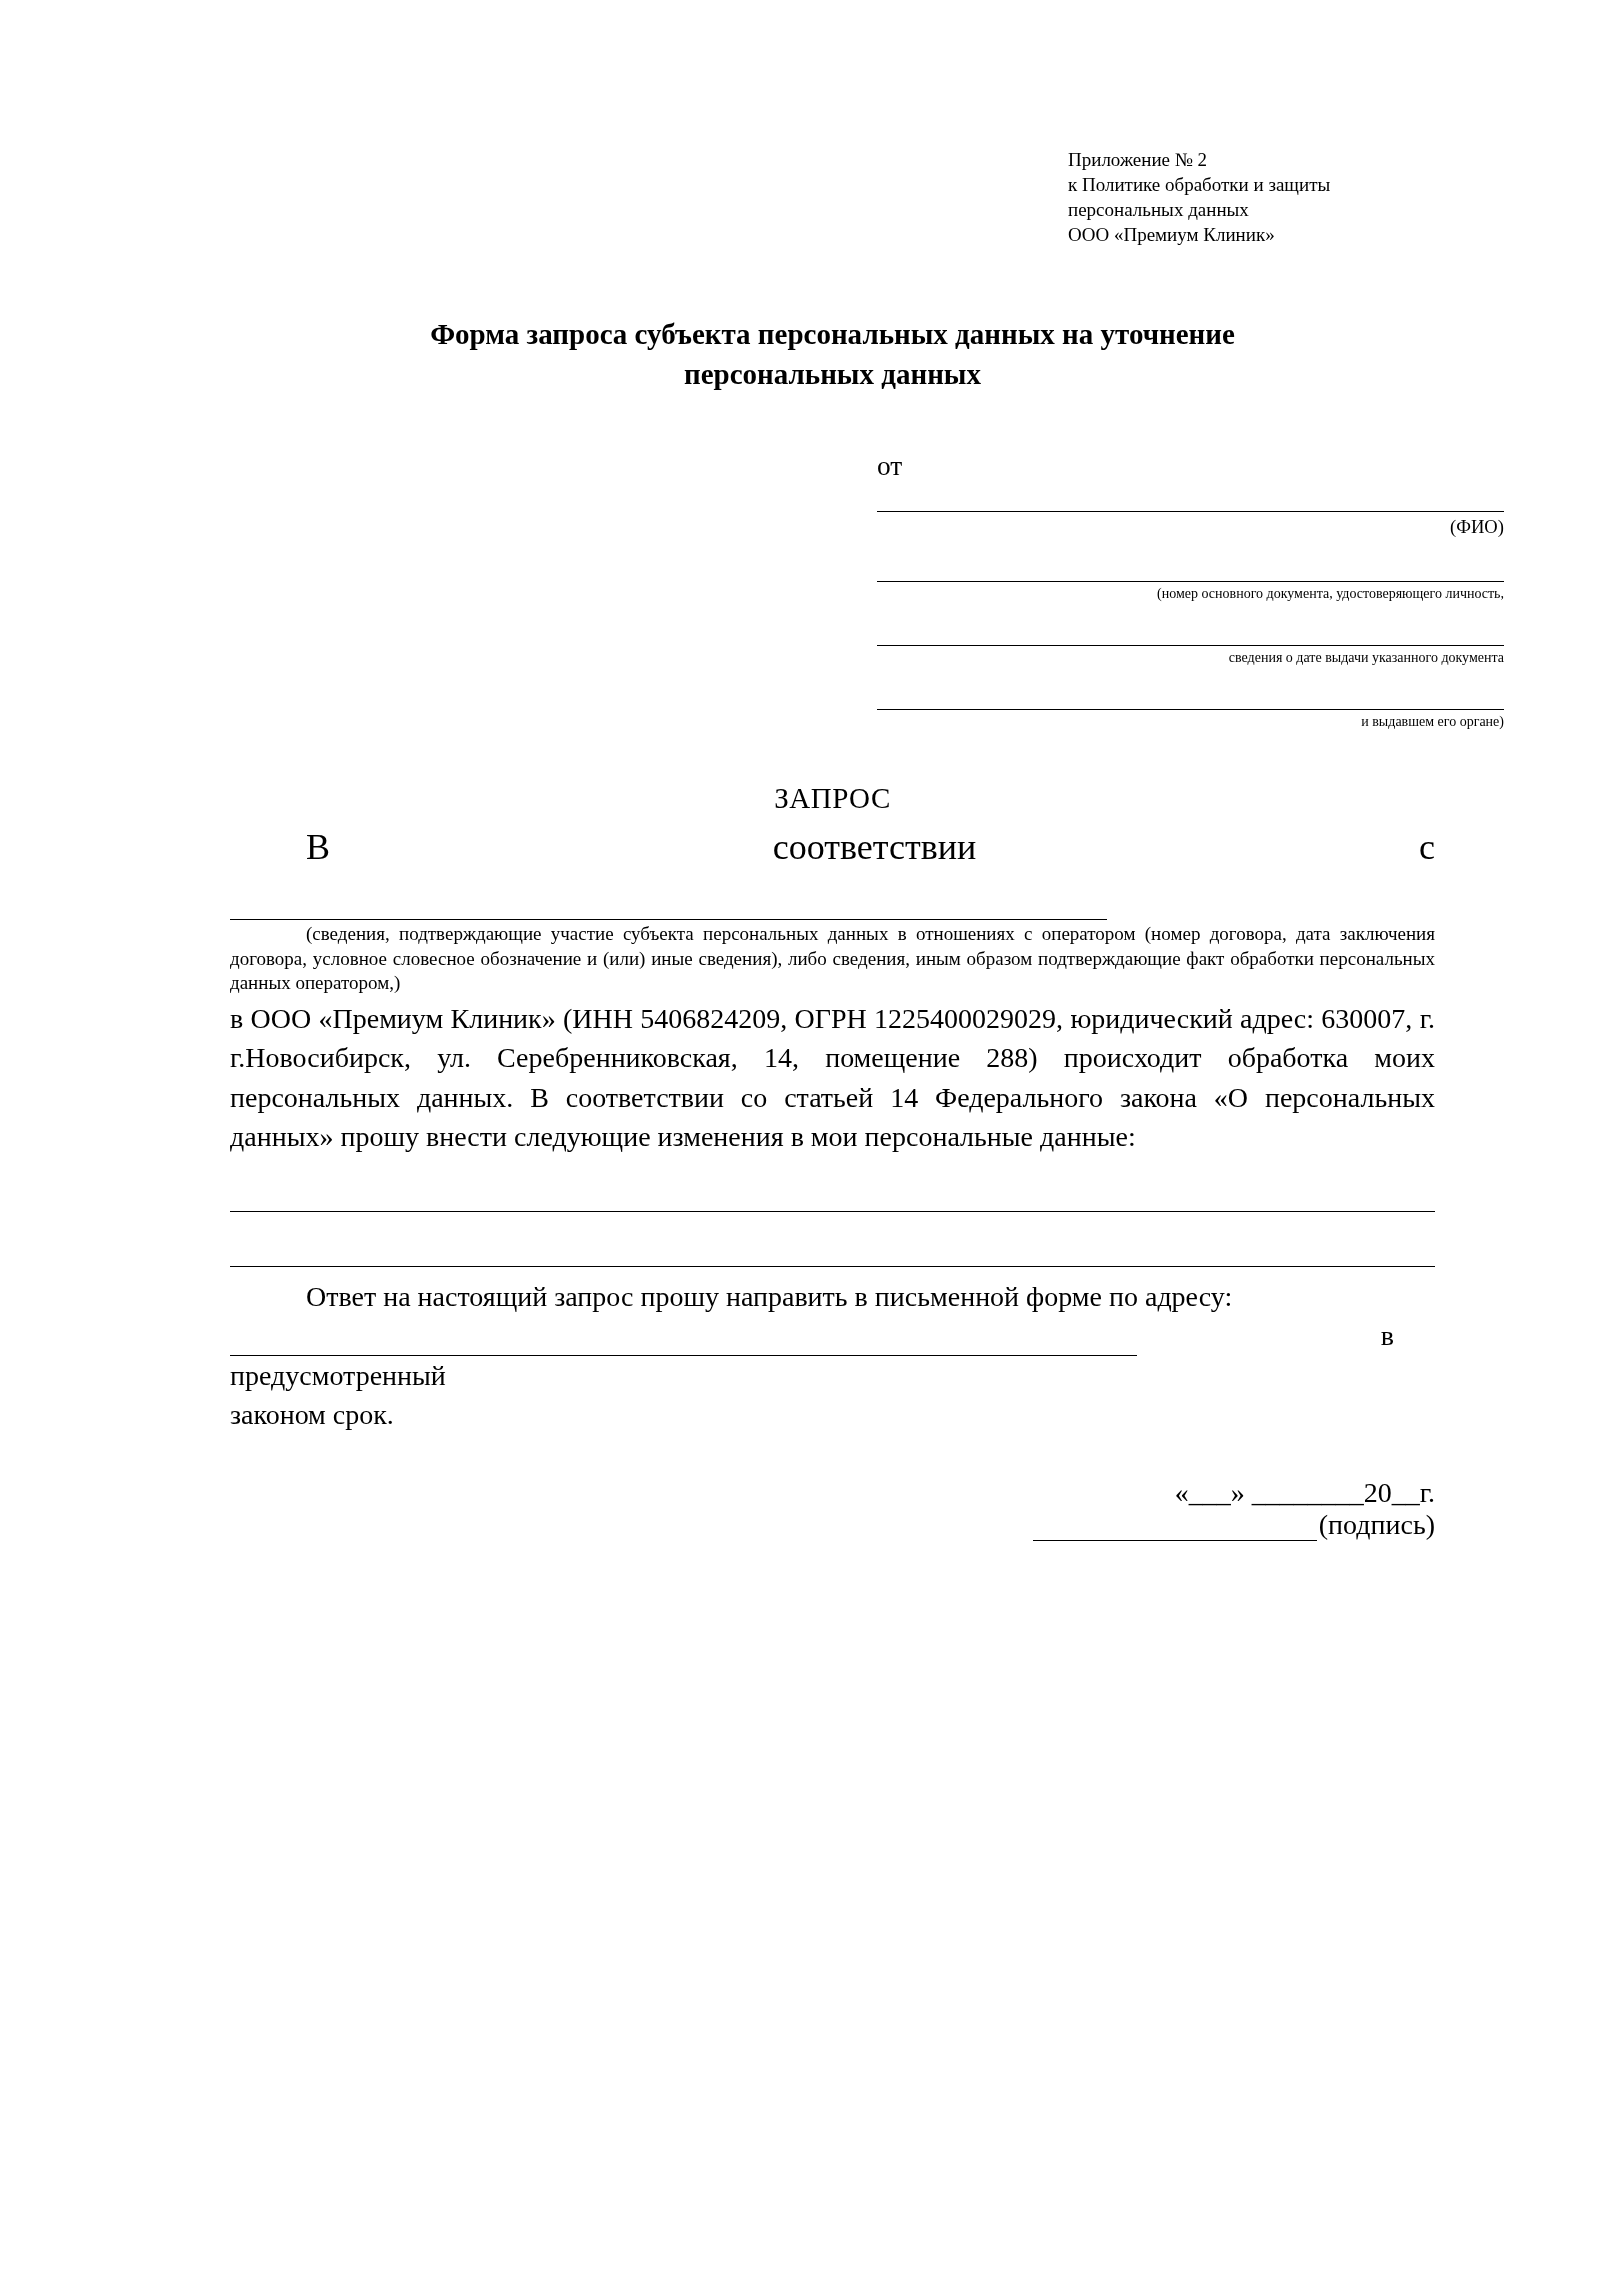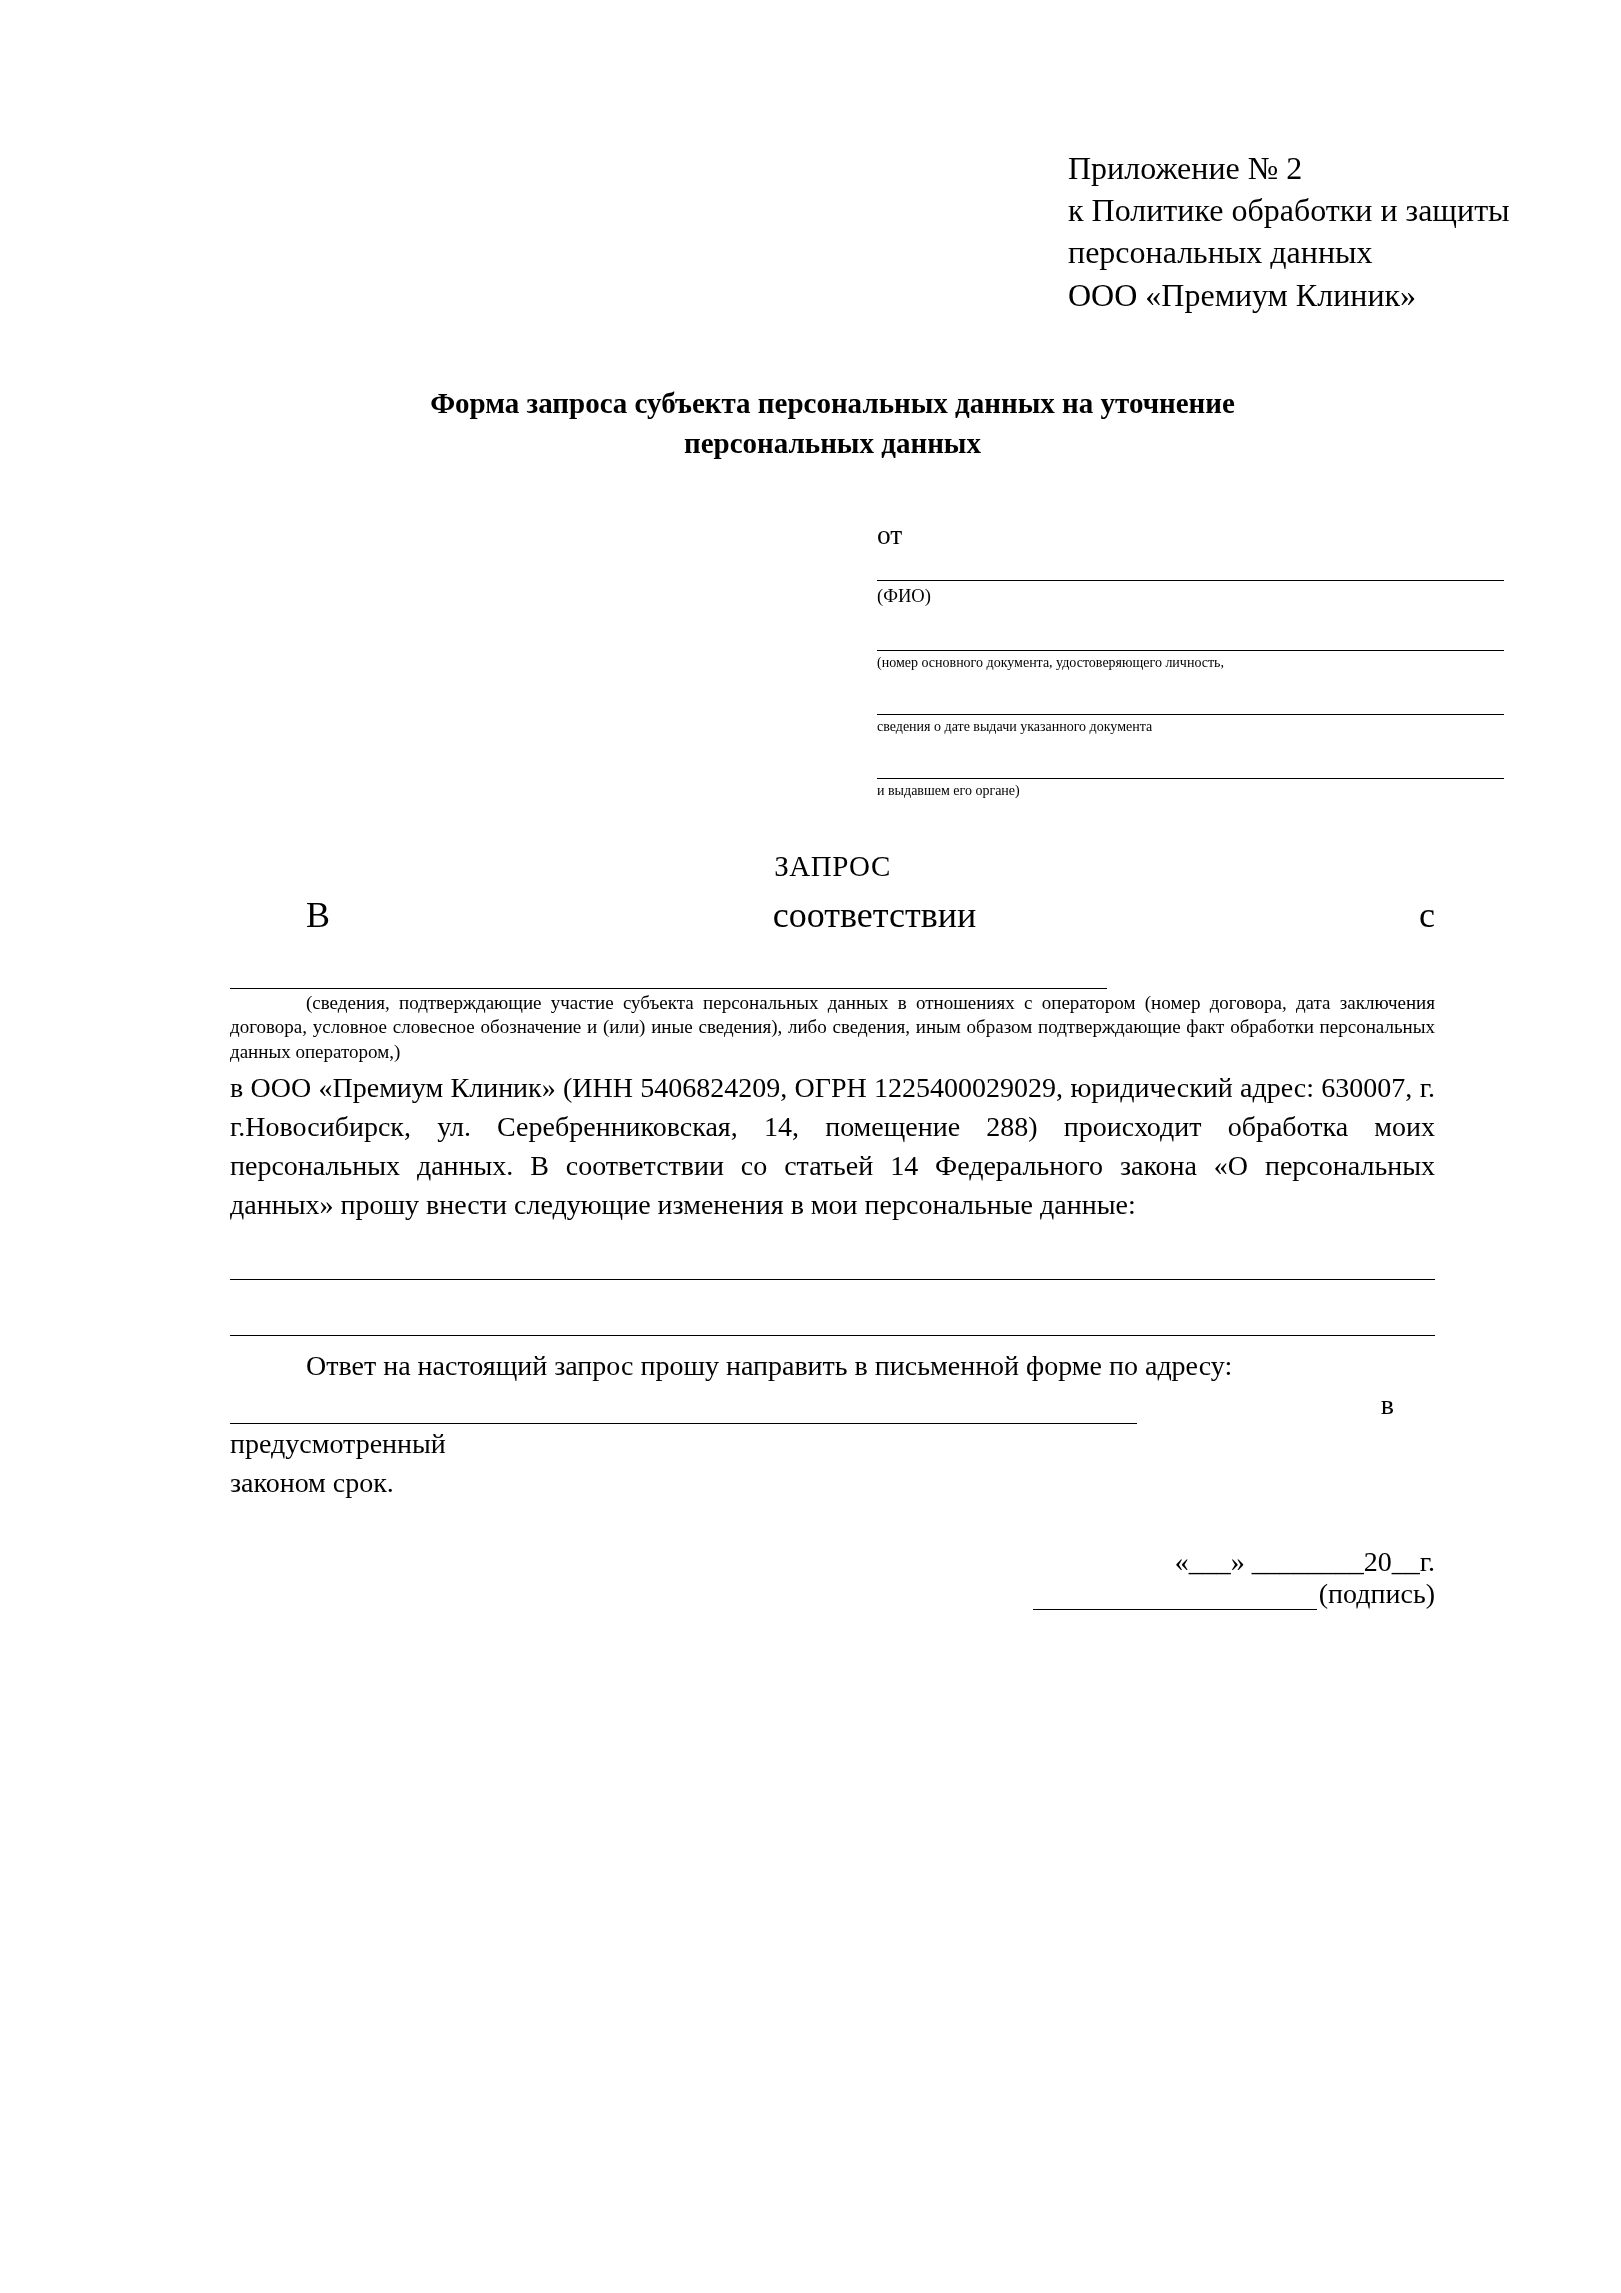--- a/index.html
+++ b/index.html
@@ -19,21 +19,21 @@
     position: relative;
     width: 1621px;
     height: 2294px;
     box-sizing: border-box;
     padding: 147px 186px 0 230px;
   }
 
   
   .header-block {
     margin-left: 838px;
-    font-size: 32px;
+    font-size: 19px;
     line-height: 1.32;
   }
   .header-block div {
     white-space: nowrap;
   }
 
   
   .doc-title {
     margin-top: 67px;
     text-align: center;
@@ -55,21 +55,21 @@
   }
   .addressee .from-line {
     margin-top: 5.9px;
     font-size: 27.4px;
   }
   .fill-line {
     border-bottom: 1.6px solid #000;
     height: 29px;
   }
   .caption {
-    text-align: left;
+    text-align: right;
     font-size: 18.6px;
     line-height: 1.25;
     margin-top: 2.9px;
   }
   .caption.small {
     font-size: 14px;
   }
   .gap-12 { height: 13.7px; }
 
   

